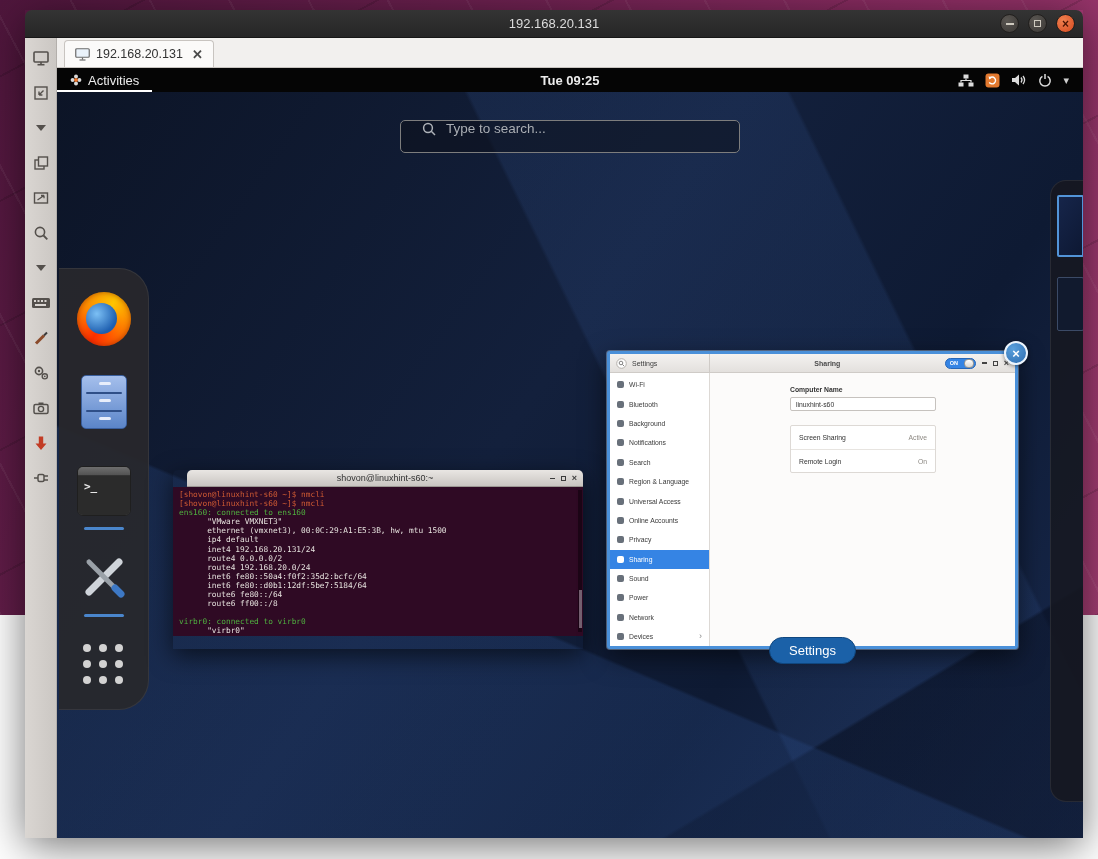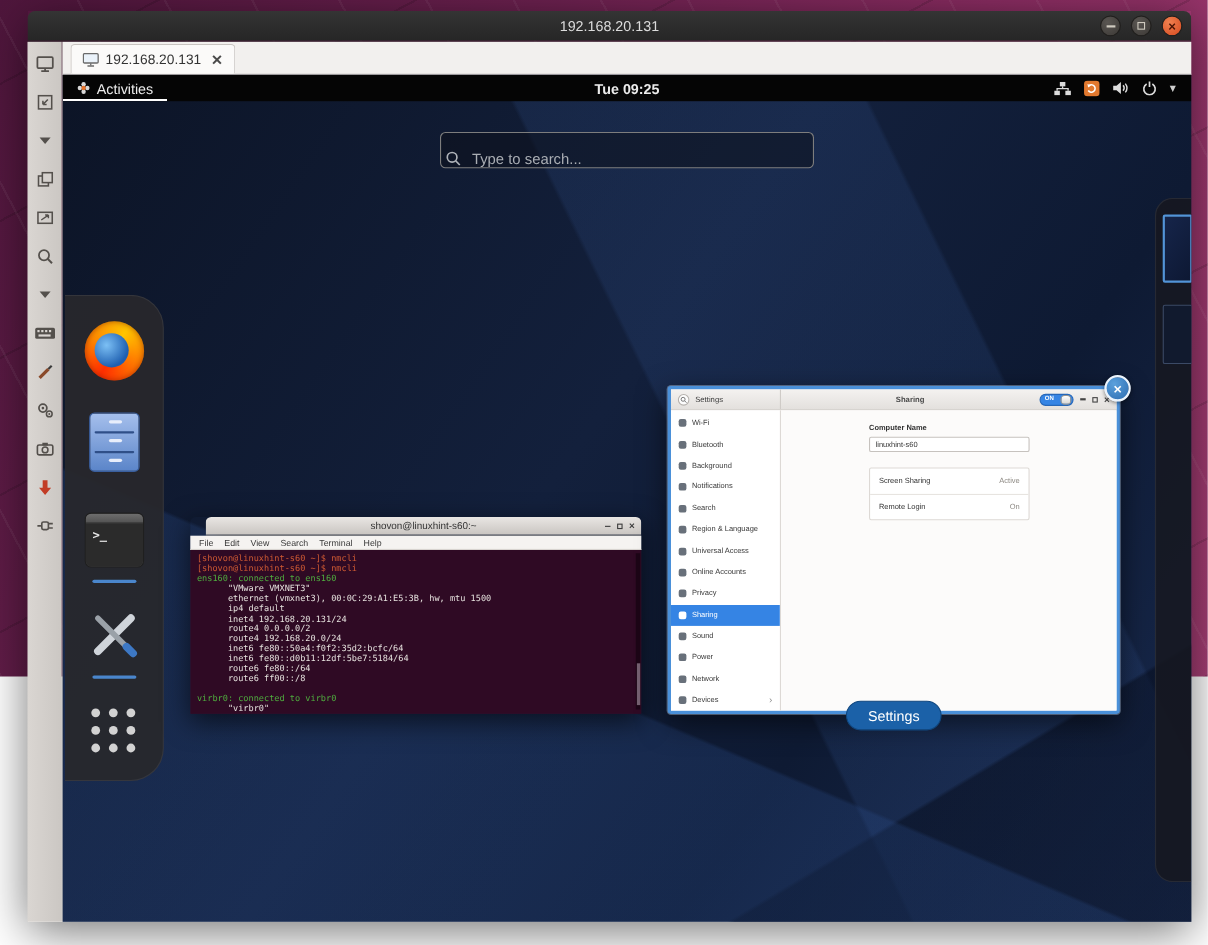--- a/index.html
+++ b/index.html
@@ -50,21 +50,21 @@
   .activities { position:absolute; left:0; top:0; height:24px; display:flex; align-items:center; gap:6px;
     padding:0 13px; box-shadow:inset 0 -2px 0 #ffffff; cursor:pointer; font-weight:500; }
   .clock { position:absolute; left:50%; top:0; transform:translateX(-50%); height:24px;
     display:flex; align-items:center; font-weight:bold; cursor:pointer; }
   .tray { position:absolute; right:14px; top:0; height:24px; display:flex; align-items:center; gap:11px; }
   .tray-ic { display:flex; align-items:center; cursor:pointer; }
   .tray-chev { color:#cfcfcf; font-size:11px; }
 
   .searchbox { position:absolute; left:343px; top:52px; width:340px; height:33px;
     border:1px solid #7d7d7d; border-radius:5px; background:rgba(12,17,27,0.55);
-    display:flex; align-items:flex-end; gap:9px; padding:0 3px; cursor:text; }
+    display:flex; align-items:flex-start; gap:9px; padding:0 20px; cursor:text; }
   .search-ph { color:#a9adb3; font-size:13.5px; }
 
   
   .dash { position:absolute; left:2px; top:200px; width:90px; height:442px;
     background:rgba(40,40,44,0.93); border:1px solid rgba(255,255,255,0.07); border-left:none;
     border-radius:0 30px 30px 0; }
   .dash-item { position:absolute; left:18px; width:54px; height:54px; cursor:pointer; }
   .ff-outer { width:54px; height:54px; border-radius:50%;
     background:conic-gradient(from 210deg, #ff2f00, #ff8a00, #ffc400, #ff7a00, #ff2f00); position:relative;
     box-shadow:inset 0 0 6px rgba(120,20,0,0.6); }
@@ -374,43 +374,34 @@
 
       <div class="termwin">
         <div class="tbar">
           <span>shovon@linuxhint-s60:~</span>
           <span class="twin-btns">
             <span class="g-min"></span>
             <span class="g-max"></span>
             <span class="g-x">×</span>
           </span>
         </div>
-        <div class="mbar">
-
-        <span class="mitem">File</span>
-            <span class="mitem">Edit</span>
-            <span class="mitem">View</span>
-            <span class="mitem">Search</span>
-            <span class="mitem">Terminal</span>
-            <span class="mitem">Help</span>
-          </div>
         <div class="tbody">
           <div>
 
           <div class="tline c-orange"><span>[shovon@linuxhint-s60 ~]$ nmcli</span></div>
               <div class="tline c-orange"><span>[shovon@linuxhint-s60 ~]$ nmcli</span></div>
               <div class="tline c-green"><span>ens160: connected to ens160</span></div>
               <div class="tline"><span>      "VMware VMXNET3"</span></div>
               <div class="tline"><span>      ethernet (vmxnet3), 00:0C:29:A1:E5:3B, hw, mtu 1500</span></div>
               <div class="tline"><span>      ip4 default</span></div>
               <div class="tline"><span>      inet4 192.168.20.131/24</span></div>
               <div class="tline"><span>      route4 0.0.0.0/2</span></div>
               <div class="tline"><span>      route4 192.168.20.0/24</span></div>
               <div class="tline"><span>      inet6 fe80::50a4:f0f2:35d2:bcfc/64</span></div>
-              <div class="tline"><span>      inet6 fe80::d0b11:12df:5be7:5184/64</span></div>
+              <div class="tline"><span>      inet6 fe80::d0b1:12df:5be7:5184/64</span></div>
               <div class="tline"><span>      route6 fe80::/64</span></div>
               <div class="tline"><span>      route6 ff00::/8</span></div>
               <div class="tline"><span></span></div>
               <div class="tline c-green"><span>virbr0: connected to virbr0</span></div>
               <div class="tline"><span>      "virbr0"</span></div>
             </div>
           <div class="term-scroll">
               <div class="thumb"></div>
             </div>
         </div>

